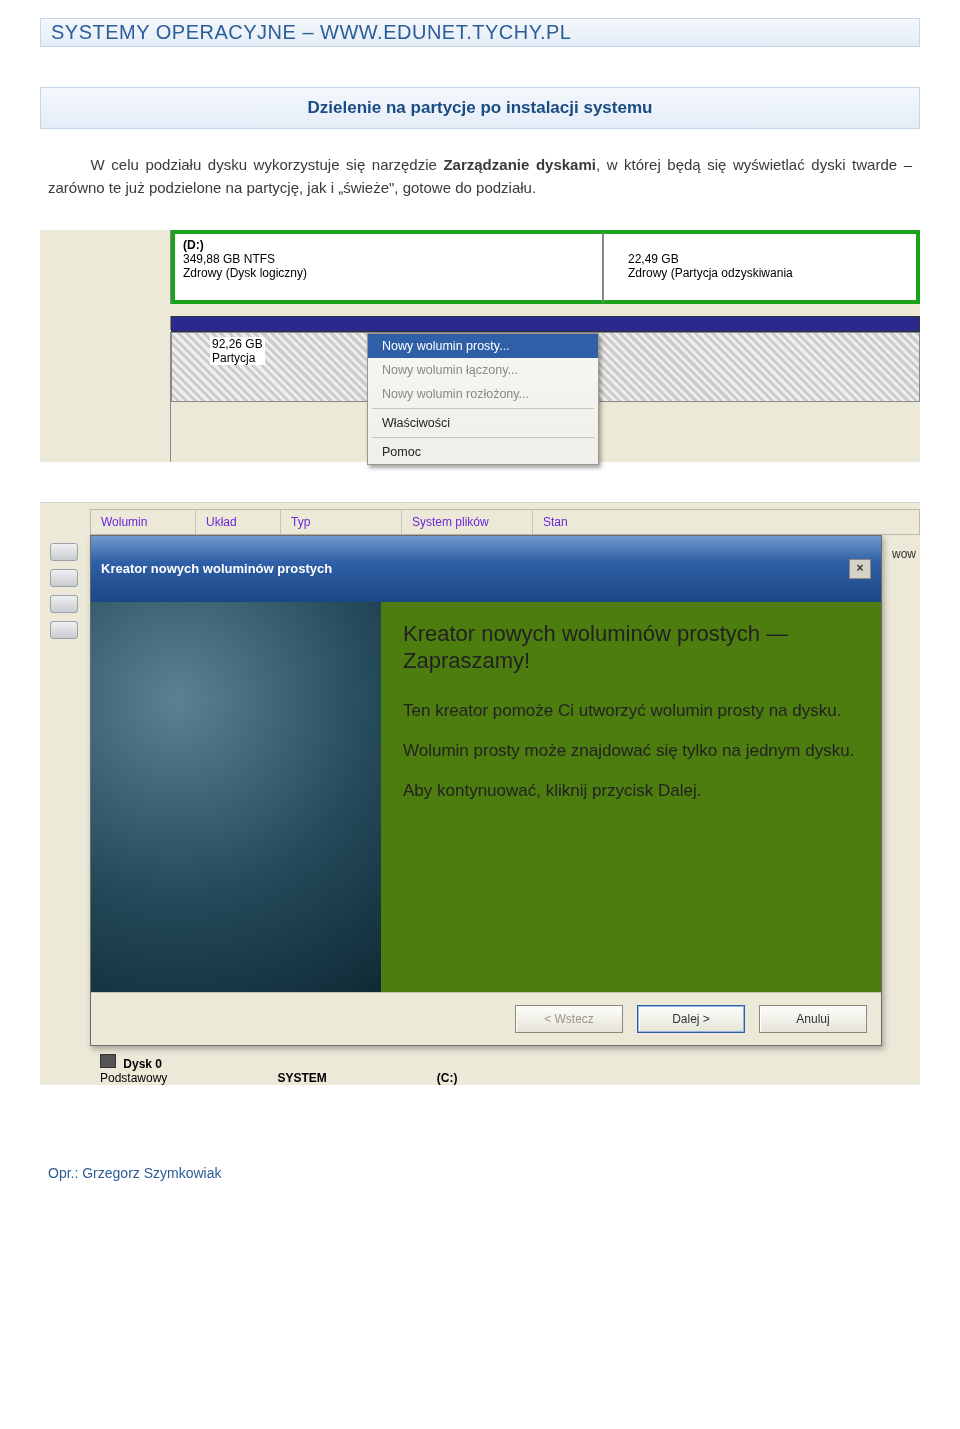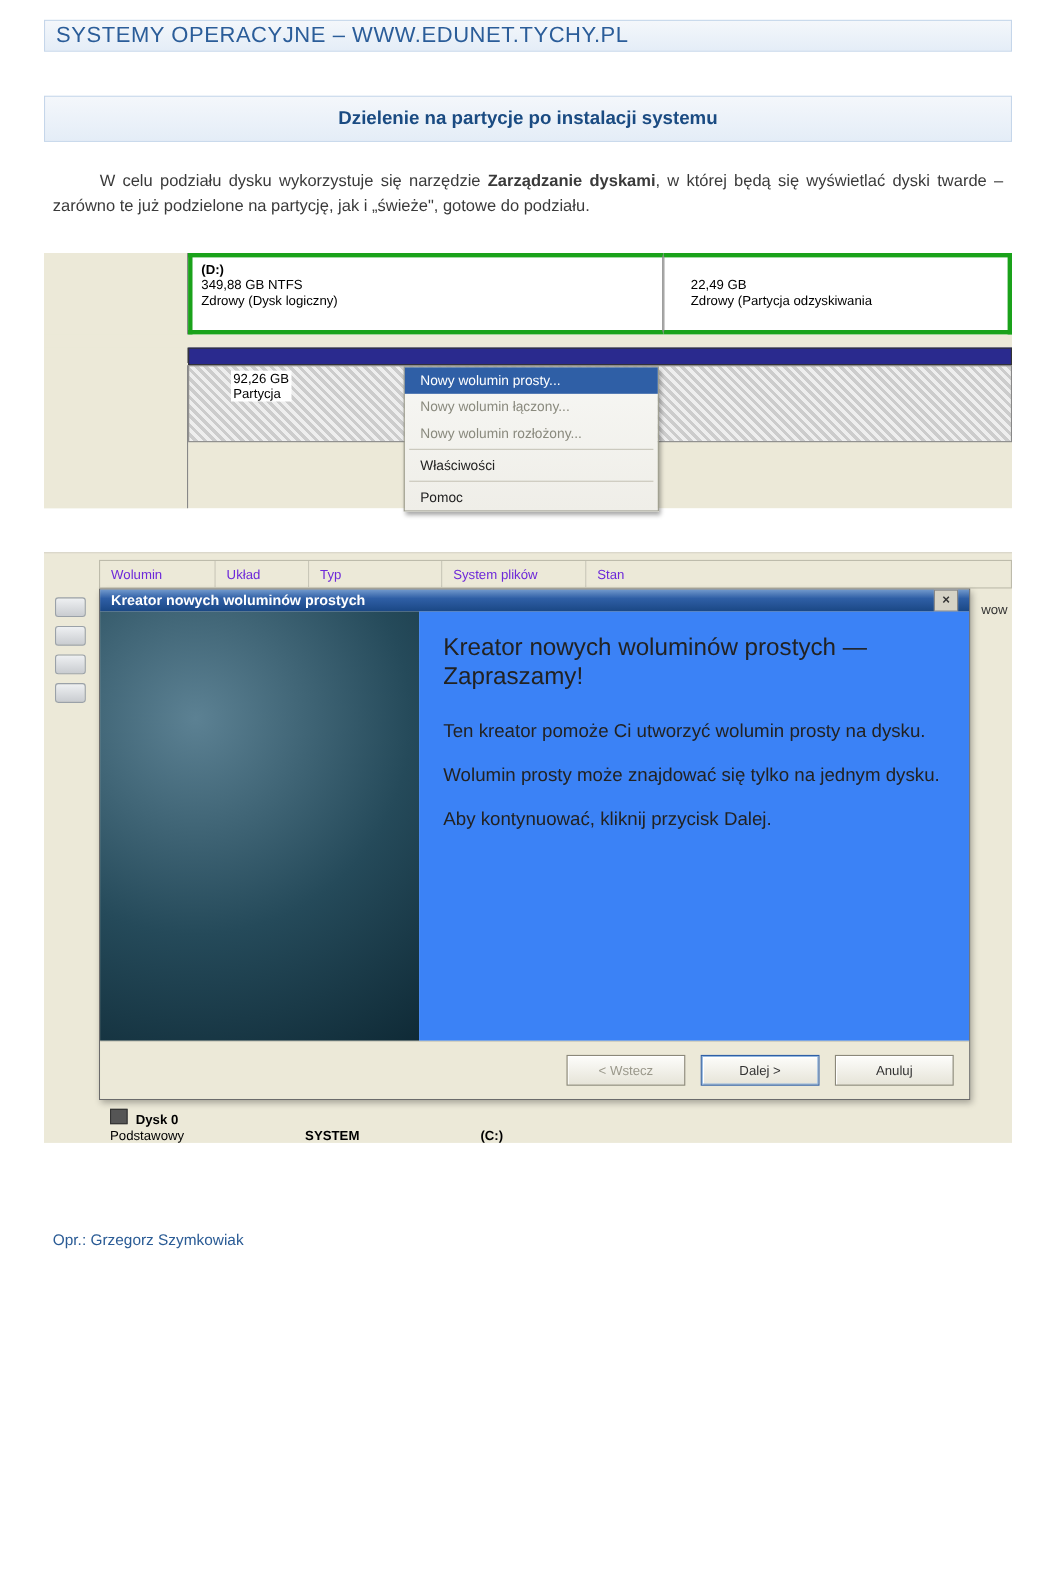--- a/index.html
+++ b/index.html
@@ -146,21 +146,21 @@
     margin: 0 0 0 50px;
     width: 790px;
     background: #ece9d8;
     border: 1px solid #6b6b6b;
     box-shadow: 2px 3px 6px rgba(0,0,0,0.3);
     position: relative;
   }
   .wiz-title {
     background: linear-gradient(#7199cc,#2f5fa6 40%,#1a4784);
     color: #fff;
-    padding: 0 10px;
+    padding: 23px 10px;
     font-weight: bold;
     font-size: 13px;
     display: flex;
     align-items: center;
     justify-content: space-between;
   }
   .close-x {
     width: 20px; height: 18px;
     background: #d6d3c6;
     border: 1px solid #888;
@@ -175,21 +175,21 @@
     display: flex;
     min-height: 390px;
   }
   .wiz-side {
     width: 290px;
     background: radial-gradient(circle at 30% 25%, #5c8193 0%, #254a5a 55%, #0f2a36 100%);
   }
   .wiz-main {
     flex: 1;
     padding: 18px 22px 10px 22px;
-    background: #3b82f6;
+    background: #4d7c0f;
   }
   .wiz-h {
     font-size: 22px;
     color: #222;
     font-weight: normal;
     line-height: 1.25;
     margin-bottom: 26px;
   }
   .wiz-p { font-size: 17px; color: #222; margin: 0 0 20px 0; }
 

